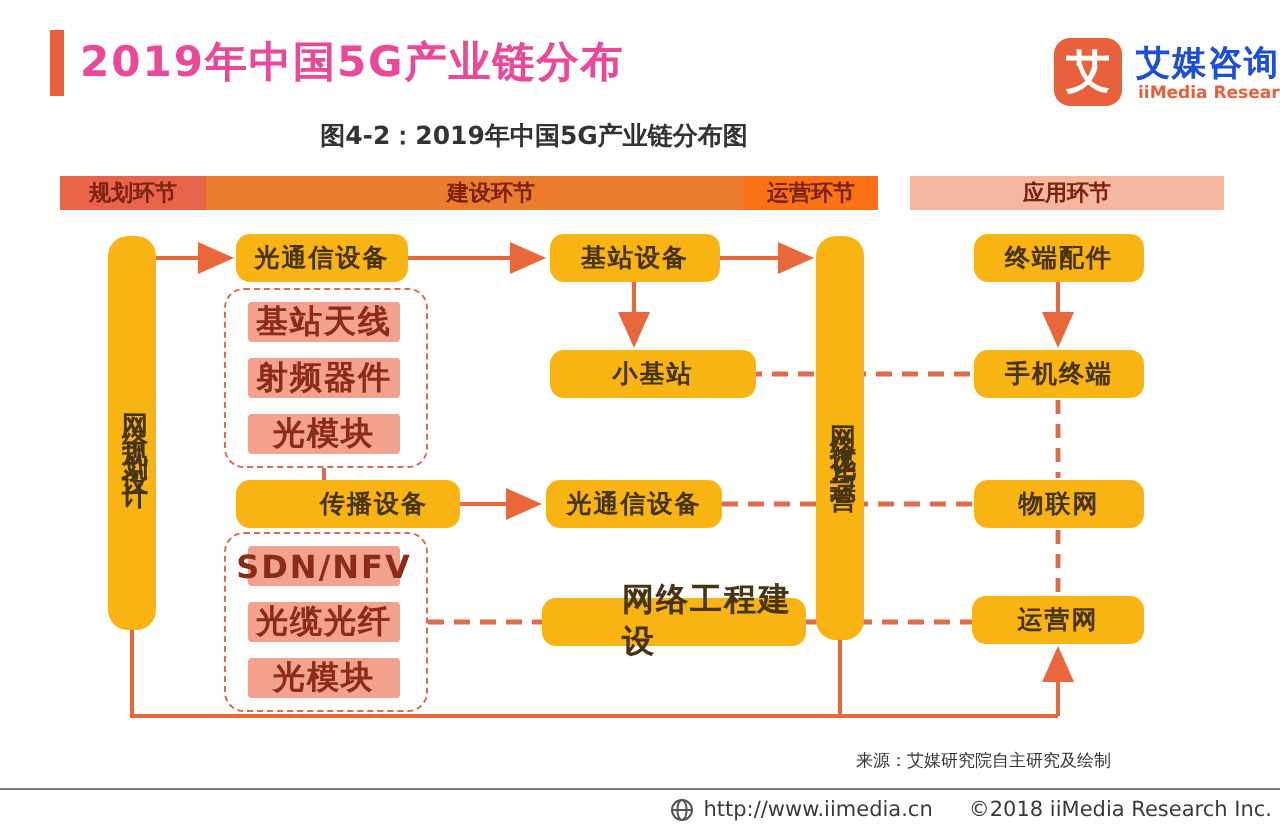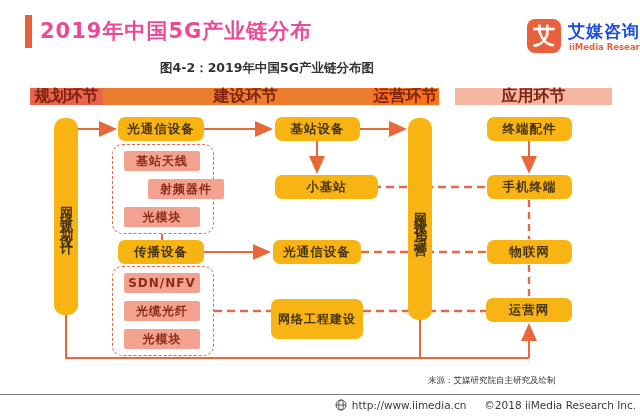--- a/index.html
+++ b/index.html
@@ -12,52 +12,52 @@
   .logo{position:absolute;left:527px;top:19px;width:110px;height:36px;}
   .logo-mark{position:absolute;left:0;top:0;width:34px;height:34px;background:#E8613C;border-radius:8px;
              color:#ffffff;font-size:22px;font-weight:bold;display:flex;align-items:center;justify-content:center;}
   .logo-cn{position:absolute;left:41px;top:1px;font-size:17px;font-weight:bold;color:#1d4ed8;white-space:nowrap;letter-spacing:1px;}
   .logo-en{position:absolute;left:42px;top:23px;font-size:8.5px;font-weight:bold;color:#E8613C;white-space:nowrap;}
 
   .fig-caption{position:absolute;left:0;top:60px;width:534px;text-align:center;font-size:12.5px;font-weight:bold;color:#333333;}
 
   
   .phase{position:absolute;top:88px;height:17px;display:flex;align-items:center;justify-content:center;
-         font-size:16px;font-weight:bold;color:#7D2111;}
+         font-size:11px;font-weight:bold;color:#7D2111;}
   .phase-0{left:30px;width:73px;background:#E8644A;}
   .phase-1{left:103px;width:285px;background:#ED7D2E;}
   .phase-2{left:372px;width:67px;background:#f97316;}
   .phase-3{left:455px;width:157px;background:#F5B79F;}
 
   
   .node{position:absolute;background:#F8B412;border-radius:7px;display:flex;align-items:center;justify-content:center;
         font-size:12.5px;font-weight:bold;color:#473413;z-index:3;letter-spacing:1px;}
   .vnode{position:absolute;background:#F8B412;border-radius:10px;display:flex;align-items:center;justify-content:center;
          writing-mode:vertical-rl;text-orientation:upright;font-size:13px;font-weight:bold;color:#473413;
          letter-spacing:7px;z-index:3;}
   .n-planning{left:54px;top:118px;width:24px;height:197px;}
   .n-wireless{left:118px;top:117px;width:86px;height:24px;}
-  .n-transmission{left:118px;top:240px;width:86px;height:24px;}
+  .n-transmission{left:118px;top:240px;width:86px;height:24px;padding-left:26px;}
   .n-bse{left:275px;top:117px;width:85px;height:24px;}
   .n-small{left:275px;top:175px;width:103px;height:24px;}
   .n-optical{left:273px;top:240px;width:88px;height:24px;}
-  .n-neteng{left:271px;top:299px;width:92px;height:40px;font-size:12px;}
+  .n-neteng{left:271px;top:299px;width:92px;height:24px;font-size:16px;padding-left:40px;}
   .n-netopt{left:408px;top:118px;width:24px;height:202px;letter-spacing:5px;}
   .n-termacc{left:487px;top:117px;width:85px;height:24px;}
   .n-phone{left:487px;top:175px;width:85px;height:24px;}
   .n-iot{left:487px;top:240px;width:85px;height:24px;}
   .n-opnet{left:486px;top:298px;width:86px;height:24px;}
 
   
   .sub-panel{position:absolute;border:1.6px dashed #DD6B4D;border-radius:10px;background:#ffffff;z-index:2;}
   .sp-1{left:112px;top:144px;width:100px;height:88px;}
   .sp-2{left:112px;top:266px;width:100px;height:88px;}
   .sub-item{position:absolute;left:124px;width:76px;height:20px;background:#F2A28E;border-radius:2px;z-index:3;
-            display:flex;align-items:center;justify-content:center;font-size:12px;font-weight:bold;color:#8C2B1A;letter-spacing:1px;}
-  .si-1{top:151px;} .si-2{top:179px;margin-left:24px;} .si-3{top:207px;}
+            display:flex;align-items:center;justify-content:center;font-size:16px;font-weight:bold;color:#8C2B1A;letter-spacing:1px;}
+  .si-1{top:151px;} .si-2{top:179px;} .si-3{top:207px;}
   .si-4{top:273px;} .si-5{top:301px;} .si-6{top:329px;}
 
   .connector-layer{position:absolute;left:0;top:0;width:640px;height:416px;z-index:1;}
 
   
   .source-note{position:absolute;left:428px;top:375px;font-size:8.5px;color:#333333;white-space:nowrap;}
   .footer-line{position:absolute;left:0;top:394px;width:640px;height:0;border-top:1.5px solid #7a7a7a;}
   .footer{position:absolute;right:4px;top:399px;display:flex;align-items:center;gap:5px;font-size:10.5px;color:#3a3a3a;}
   .footer .sep{display:inline-block;width:8px;}
 </style>

